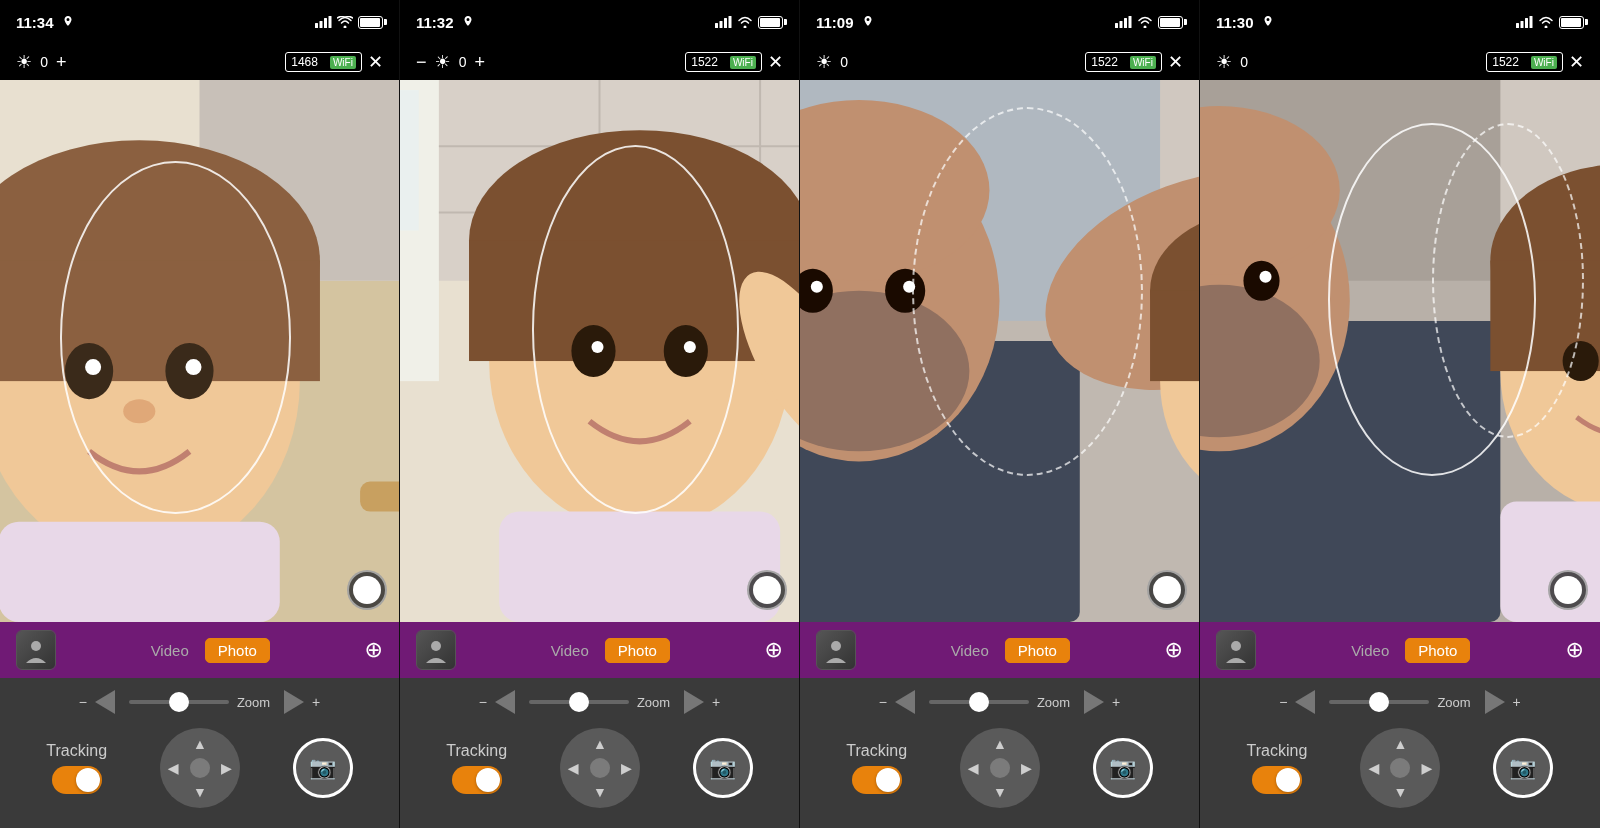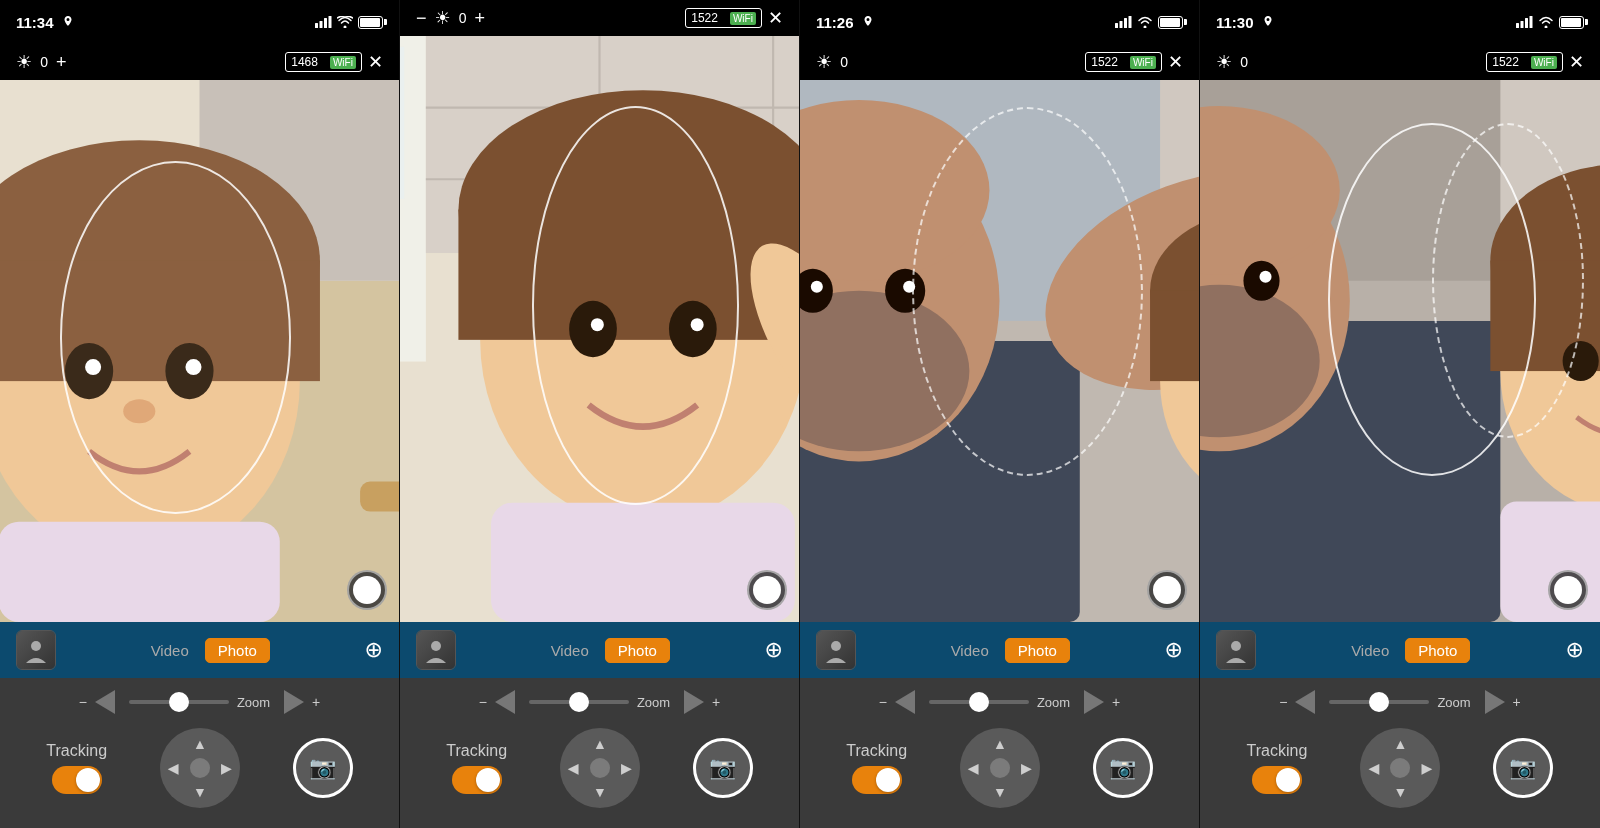--- a/index.html
+++ b/index.html
@@ -177,21 +177,21 @@
     .shutter-inner {
       width: 28px;
       height: 28px;
       border-radius: 50%;
       background: #fff;
     }
 
     
     .mode-bar {
       height: 56px;
-      background: #0c4a6e;
+      background: #701a75;
       display: flex;
       align-items: center;
       justify-content: space-between;
       padding: 0 16px;
       flex-shrink: 0;
     }
     .thumbnail {
       width: 40px;
       height: 40px;
       border-radius: 6px;
@@ -521,131 +521,23 @@
         <div class="dpad-center"></div>
       </div>
       <div class="camera-btn">
         <span class="camera-icon-inner">📷</span>
       </div>
     </div>
   </div>
 </div>
 
 <div class="phone-panel">
-
-  <div class="top-controls">
-    <div class="top-left">
-      <span class="minus-btn">−</span>
-      <span class="brightness-btn">☀</span>
-      <span class="brightness-val">0</span>
-      <span class="plus-btn">+</span>
-    </div>
-    <div class="top-center">
-      <div class="device-badge">
-        <span>1522</span>
-        <span class="wifi-badge">WiFi</span>
-      </div>
-      <span class="close-btn">✕</span>
-    </div>
-  </div>
-
-  <div class="camera-view scene-2">
-    <svg width="100%" height="100%" viewBox="0 0 400 270" preserveAspectRatio="xMidYMid slice">
-      <rect width="400" height="270" fill="#e8e0d0"></rect>
-
-      <rect x="0" y="0" width="120" height="150" fill="#f0f0e8"></rect>
-      <rect x="5" y="5" width="50" height="70" fill="#ffffff" opacity="0.9"></rect>
-      <rect x="60" y="5" width="50" height="70" fill="#e8f0f0" opacity="0.8"></rect>
-
-      <rect x="120" y="0" width="280" height="100" fill="#d8d0c8"></rect>
-
-      <line x1="120" y1="33" x2="400" y2="33" stroke="#c0b8b0" stroke-width="1"></line>
-      <line x1="120" y1="66" x2="400" y2="66" stroke="#c0b8b0" stroke-width="1"></line>
-      <line x1="200" y1="0" x2="200" y2="100" stroke="#c0b8b0" stroke-width="1"></line>
-      <line x1="280" y1="0" x2="280" y2="100" stroke="#c0b8b0" stroke-width="1"></line>
-      <line x1="360" y1="0" x2="360" y2="100" stroke="#c0b8b0" stroke-width="1"></line>
-
-      <ellipse cx="220" cy="140" rx="75" ry="85" fill="#f0c898"></ellipse>
-
-      <ellipse cx="220" cy="80" rx="85" ry="55" fill="#7B5030"></ellipse>
-      <rect x="135" y="80" width="170" height="60" fill="#7B5030"></rect>
-
-      <ellipse cx="197" cy="135" rx="11" ry="13" fill="#2a1a0a"></ellipse>
-      <ellipse cx="243" cy="135" rx="11" ry="13" fill="#2a1a0a"></ellipse>
-      <ellipse cx="199" cy="133" rx="3" ry="3" fill="white"></ellipse>
-      <ellipse cx="245" cy="133" rx="3" ry="3" fill="white"></ellipse>
-
-      <path d="M195 170 Q220 190 245 170" stroke="#c08070" stroke-width="3" fill="none"></path>
-
-      <rect x="150" y="215" width="140" height="55" fill="#e8d8e8" rx="10"></rect>
-
-      <ellipse cx="300" cy="140" rx="20" ry="50" fill="#f0c898" transform="rotate(-30 300 140)"></ellipse>
-
-      <rect x="330" y="100" width="25" height="170" fill="#c8a060" rx="4"></rect>
-    </svg>
-    <div class="tracking-circle" style="top: 12%; left: 33%; width: 52%; height: 68%;"></div>
-    <div class="shutter-overlay">
-      <div class="shutter-inner"></div>
-    </div>
-  </div>
-
-  <div class="mode-bar">
-    <div class="thumbnail">
-      <div class="thumb-img">
-        <svg width="30" height="30" viewBox="0 0 30 30">
-            <circle cx="15" cy="11" r="5" fill="#aaa"></circle>
-            <path d="M5 28 Q15 18 25 28" fill="#aaa"></path>
-          </svg>
-      </div>
-    </div>
-    <div class="mode-buttons">
-      <span class="mode-btn">Video</span>
-      <span class="mode-btn active">Photo</span>
-    </div>
-    <div class="add-btn">
-      <span style="font-size:22px;">⊕</span>
-    </div>
-  </div>
-
-  <div class="controls-panel">
-    <div class="zoom-row">
-      <span class="zoom-minus">−</span>
-      <div class="arrow-left"></div>
-      <div class="zoom-track">
-        <div class="zoom-thumb"></div>
-      </div>
-      <span class="zoom-label">Zoom</span>
-      <div class="arrow-right"></div>
-      <span class="zoom-plus">+</span>
-    </div>
-    <div class="bottom-controls">
-      <div class="tracking-section">
-        <span class="tracking-label">Tracking</span>
-        <div class="toggle-switch">
-          <div class="toggle-knob"></div>
-        </div>
-      </div>
-      <div class="dpad">
-        <div class="dpad-arrow dpad-up">▲</div>
-        <div class="dpad-arrow dpad-down">▼</div>
-        <div class="dpad-arrow dpad-left">◀</div>
-        <div class="dpad-arrow dpad-right">▶</div>
-        <div class="dpad-center"></div>
-      </div>
-      <div class="camera-btn">
-        <span class="camera-icon-inner">📷</span>
-      </div>
-    </div>
-  </div>
-</div>
-
-<div class="phone-panel">
   <div class="status-bar">
     <div class="status-time">
-      <span>11:26</span>
+      <span>11:32</span>
       <svg width="10" height="12" viewBox="0 0 10 12">
           <path d="M5 0C3.1 0 1.5 1.6 1.5 3.5c0 2.6 3.5 6.5 3.5 6.5s3.5-3.9 3.5-6.5C8.5 1.6 6.9 0 5 0zm0 5a1.5 1.5 0 110-3 1.5 1.5 0 010 3z" fill="white"></path>
         </svg>
     </div>
     <div class="status-icons">
       <svg width="17" height="12" viewBox="0 0 17 12">
         <rect x="0" y="7" width="3" height="5" fill="white" rx="0.5"></rect>
         <rect x="4.5" y="5" width="3" height="7" fill="white" rx="0.5"></rect>
         <rect x="9" y="2" width="3" height="10" fill="white" rx="0.5"></rect>
         <rect x="13.5" y="0" width="3" height="12" fill="white" rx="0.5"></rect>
@@ -656,61 +548,69 @@
         <path d="M2 4.5C3.9 2.6 5.8 1.5 8 1.5s4.1 1.1 6 3" stroke="white" stroke-width="1.5" fill="none" stroke-linecap="round"></path>
       </svg>
       <div class="battery-icon">
         <div class="battery-fill"></div>
       </div>
     </div>
   </div>
 
   <div class="top-controls">
     <div class="top-left">
+      <span class="minus-btn">−</span>
       <span class="brightness-btn">☀</span>
       <span class="brightness-val">0</span>
+      <span class="plus-btn">+</span>
     </div>
     <div class="top-center">
       <div class="device-badge">
         <span>1522</span>
         <span class="wifi-badge">WiFi</span>
       </div>
       <span class="close-btn">✕</span>
     </div>
   </div>
 
-  <div class="camera-view scene-3">
+  <div class="camera-view scene-2">
     <svg width="100%" height="100%" viewBox="0 0 400 270" preserveAspectRatio="xMidYMid slice">
-      <rect width="400" height="270" fill="#c0b8b0"></rect>
-
-      <rect x="0" y="0" width="400" height="120" fill="#b0b8c0"></rect>
-
-      <rect x="280" y="0" width="120" height="120" fill="#d0c8c0"></rect>
-
-      <rect x="20" y="130" width="220" height="140" fill="#404858" rx="5"></rect>
-
-      <ellipse cx="130" cy="110" rx="70" ry="80" fill="#c09070"></ellipse>
-
-      <ellipse cx="130" cy="55" rx="65" ry="45" fill="#c09070"></ellipse>
-
-      <ellipse cx="130" cy="145" rx="55" ry="40" fill="#907060"></ellipse>
-
-      <ellipse cx="107" cy="105" rx="10" ry="11" fill="#1a0a00"></ellipse>
-      <ellipse cx="153" cy="105" rx="10" ry="11" fill="#1a0a00"></ellipse>
-      <ellipse cx="109" cy="103" rx="3" ry="3" fill="white"></ellipse>
-      <ellipse cx="155" cy="103" rx="3" ry="3" fill="white"></ellipse>
-
-      <ellipse cx="300" cy="100" rx="80" ry="50" fill="#c09070" transform="rotate(-20 300 100)"></ellipse>
-
-      <ellipse cx="330" cy="150" rx="50" ry="60" fill="#f0c898"></ellipse>
-      <ellipse cx="330" cy="105" rx="55" ry="40" fill="#7B5030"></ellipse>
-      <rect x="275" y="105" width="110" height="45" fill="#7B5030"></rect>
+      <rect width="400" height="270" fill="#e8e0d0"></rect>
+
+      <rect x="0" y="0" width="120" height="150" fill="#f0f0e8"></rect>
+      <rect x="5" y="5" width="50" height="70" fill="#ffffff" opacity="0.9"></rect>
+      <rect x="60" y="5" width="50" height="70" fill="#e8f0f0" opacity="0.8"></rect>
+
+      <rect x="120" y="0" width="280" height="100" fill="#d8d0c8"></rect>
+
+      <line x1="120" y1="33" x2="400" y2="33" stroke="#c0b8b0" stroke-width="1"></line>
+      <line x1="120" y1="66" x2="400" y2="66" stroke="#c0b8b0" stroke-width="1"></line>
+      <line x1="200" y1="0" x2="200" y2="100" stroke="#c0b8b0" stroke-width="1"></line>
+      <line x1="280" y1="0" x2="280" y2="100" stroke="#c0b8b0" stroke-width="1"></line>
+      <line x1="360" y1="0" x2="360" y2="100" stroke="#c0b8b0" stroke-width="1"></line>
+
+      <ellipse cx="220" cy="140" rx="75" ry="85" fill="#f0c898"></ellipse>
+
+      <ellipse cx="220" cy="80" rx="85" ry="55" fill="#7B5030"></ellipse>
+      <rect x="135" y="80" width="170" height="60" fill="#7B5030"></rect>
+
+      <ellipse cx="197" cy="135" rx="11" ry="13" fill="#2a1a0a"></ellipse>
+      <ellipse cx="243" cy="135" rx="11" ry="13" fill="#2a1a0a"></ellipse>
+      <ellipse cx="199" cy="133" rx="3" ry="3" fill="white"></ellipse>
+      <ellipse cx="245" cy="133" rx="3" ry="3" fill="white"></ellipse>
+
+      <path d="M195 170 Q220 190 245 170" stroke="#c08070" stroke-width="3" fill="none"></path>
+
+      <rect x="150" y="215" width="140" height="55" fill="#e8d8e8" rx="10"></rect>
+
+      <ellipse cx="300" cy="140" rx="20" ry="50" fill="#f0c898" transform="rotate(-30 300 140)"></ellipse>
+
+      <rect x="330" y="100" width="25" height="170" fill="#c8a060" rx="4"></rect>
     </svg>
-    
-    <div class="tracking-circle dashed" style="top: 5%; left: 28%; width: 58%; height: 68%;"></div>
+    <div class="tracking-circle" style="top: 12%; left: 33%; width: 52%; height: 68%;"></div>
     <div class="shutter-overlay">
       <div class="shutter-inner"></div>
     </div>
   </div>
 
   <div class="mode-bar">
     <div class="thumbnail">
       <div class="thumb-img">
         <svg width="30" height="30" viewBox="0 0 30 30">
             <circle cx="15" cy="11" r="5" fill="#aaa"></circle>
@@ -752,24 +652,24 @@
         <div class="dpad-arrow dpad-right">▶</div>
         <div class="dpad-center"></div>
       </div>
       <div class="camera-btn">
         <span class="camera-icon-inner">📷</span>
       </div>
     </div>
   </div>
 </div>
 
-<div class="phone-panel" style="border-right:none;">
+<div class="phone-panel">
   <div class="status-bar">
     <div class="status-time">
-      <span>11:30</span>
+      <span>11:09</span>
       <svg width="10" height="12" viewBox="0 0 10 12">
           <path d="M5 0C3.1 0 1.5 1.6 1.5 3.5c0 2.6 3.5 6.5 3.5 6.5s3.5-3.9 3.5-6.5C8.5 1.6 6.9 0 5 0zm0 5a1.5 1.5 0 110-3 1.5 1.5 0 010 3z" fill="white"></path>
         </svg>
     </div>
     <div class="status-icons">
       <svg width="17" height="12" viewBox="0 0 17 12">
         <rect x="0" y="7" width="3" height="5" fill="white" rx="0.5"></rect>
         <rect x="4.5" y="5" width="3" height="7" fill="white" rx="0.5"></rect>
         <rect x="9" y="2" width="3" height="10" fill="white" rx="0.5"></rect>
         <rect x="13.5" y="0" width="3" height="12" fill="white" rx="0.5"></rect>
@@ -792,54 +692,49 @@
     </div>
     <div class="top-center">
       <div class="device-badge">
         <span>1522</span>
         <span class="wifi-badge">WiFi</span>
       </div>
       <span class="close-btn">✕</span>
     </div>
   </div>
 
-  <div class="camera-view scene-4">
+  <div class="camera-view scene-3">
     <svg width="100%" height="100%" viewBox="0 0 400 270" preserveAspectRatio="xMidYMid slice">
-      <rect width="400" height="270" fill="#b8b0a8"></rect>
-      <rect x="0" y="0" width="400" height="100" fill="#a8a098"></rect>
-
-      <rect x="250" y="0" width="150" height="100" fill="#d0c8c0"></rect>
-
-      <rect x="0" y="120" width="250" height="150" fill="#404858" rx="5"></rect>
-
-      <ellipse cx="110" cy="110" rx="65" ry="75" fill="#c09070"></ellipse>
-      <ellipse cx="110" cy="55" rx="60" ry="42" fill="#c09070"></ellipse>
-
-      <ellipse cx="110" cy="140" rx="50" ry="38" fill="#907060"></ellipse>
-
-      <ellipse cx="89" cy="100" rx="9" ry="10" fill="#1a0a00"></ellipse>
-      <ellipse cx="131" cy="100" rx="9" ry="10" fill="#1a0a00"></ellipse>
-      <ellipse cx="91" cy="98" rx="3" ry="3" fill="white"></ellipse>
-      <ellipse cx="133" cy="98" rx="3" ry="3" fill="white"></ellipse>
-
-      <ellipse cx="310" cy="145" rx="60" ry="70" fill="#f0c898"></ellipse>
-
-      <ellipse cx="310" cy="90" rx="65" ry="48" fill="#7B5030"></ellipse>
-      <rect x="245" y="90" width="130" height="55" fill="#7B5030"></rect>
-
-      <ellipse cx="290" cy="140" rx="9" ry="10" fill="#2a1a0a"></ellipse>
-      <ellipse cx="330" cy="140" rx="9" ry="10" fill="#2a1a0a"></ellipse>
-
-      <path d="M288 168 Q310 185 332 168" stroke="#c08070" stroke-width="2.5" fill="none"></path>
-
-      <rect x="250" y="210" width="120" height="60" fill="#e8d8e8" rx="8"></rect>
+      <rect width="400" height="270" fill="#c0b8b0"></rect>
+
+      <rect x="0" y="0" width="400" height="120" fill="#b0b8c0"></rect>
+
+      <rect x="280" y="0" width="120" height="120" fill="#d0c8c0"></rect>
+
+      <rect x="20" y="130" width="220" height="140" fill="#404858" rx="5"></rect>
+
+      <ellipse cx="130" cy="110" rx="70" ry="80" fill="#c09070"></ellipse>
+
+      <ellipse cx="130" cy="55" rx="65" ry="45" fill="#c09070"></ellipse>
+
+      <ellipse cx="130" cy="145" rx="55" ry="40" fill="#907060"></ellipse>
+
+      <ellipse cx="107" cy="105" rx="10" ry="11" fill="#1a0a00"></ellipse>
+      <ellipse cx="153" cy="105" rx="10" ry="11" fill="#1a0a00"></ellipse>
+      <ellipse cx="109" cy="103" rx="3" ry="3" fill="white"></ellipse>
+      <ellipse cx="155" cy="103" rx="3" ry="3" fill="white"></ellipse>
+
+      <ellipse cx="300" cy="100" rx="80" ry="50" fill="#c09070" transform="rotate(-20 300 100)"></ellipse>
+
+      <ellipse cx="330" cy="150" rx="50" ry="60" fill="#f0c898"></ellipse>
+      <ellipse cx="330" cy="105" rx="55" ry="40" fill="#7B5030"></ellipse>
+      <rect x="275" y="105" width="110" height="45" fill="#7B5030"></rect>
     </svg>
     
-    <div class="tracking-circle" style="top: 8%; left: 32%; width: 52%; height: 65%;"></div>
-    <div class="tracking-circle dashed" style="top: 8%; left: 58%; width: 38%; height: 58%;"></div>
+    <div class="tracking-circle dashed" style="top: 5%; left: 28%; width: 58%; height: 68%;"></div>
     <div class="shutter-overlay">
       <div class="shutter-inner"></div>
     </div>
   </div>
 
   <div class="mode-bar">
     <div class="thumbnail">
       <div class="thumb-img">
         <svg width="30" height="30" viewBox="0 0 30 30">
             <circle cx="15" cy="11" r="5" fill="#aaa"></circle>
@@ -881,11 +776,140 @@
         <div class="dpad-arrow dpad-right">▶</div>
         <div class="dpad-center"></div>
       </div>
       <div class="camera-btn">
         <span class="camera-icon-inner">📷</span>
       </div>
     </div>
   </div>
 </div>
 
+<div class="phone-panel" style="border-right:none;">
+  <div class="status-bar">
+    <div class="status-time">
+      <span>11:30</span>
+      <svg width="10" height="12" viewBox="0 0 10 12">
+          <path d="M5 0C3.1 0 1.5 1.6 1.5 3.5c0 2.6 3.5 6.5 3.5 6.5s3.5-3.9 3.5-6.5C8.5 1.6 6.9 0 5 0zm0 5a1.5 1.5 0 110-3 1.5 1.5 0 010 3z" fill="white"></path>
+        </svg>
+    </div>
+    <div class="status-icons">
+      <svg width="17" height="12" viewBox="0 0 17 12">
+        <rect x="0" y="7" width="3" height="5" fill="white" rx="0.5"></rect>
+        <rect x="4.5" y="5" width="3" height="7" fill="white" rx="0.5"></rect>
+        <rect x="9" y="2" width="3" height="10" fill="white" rx="0.5"></rect>
+        <rect x="13.5" y="0" width="3" height="12" fill="white" rx="0.5"></rect>
+      </svg>
+      <svg width="16" height="12" viewBox="0 0 16 12">
+        <path d="M8 9.5a1.5 1.5 0 100 3 1.5 1.5 0 000-3z" fill="white"></path>
+        <path d="M4.5 7C5.9 5.6 7.9 5 8 5s2.1.6 3.5 2" stroke="white" stroke-width="1.5" fill="none" stroke-linecap="round"></path>
+        <path d="M2 4.5C3.9 2.6 5.8 1.5 8 1.5s4.1 1.1 6 3" stroke="white" stroke-width="1.5" fill="none" stroke-linecap="round"></path>
+      </svg>
+      <div class="battery-icon">
+        <div class="battery-fill"></div>
+      </div>
+    </div>
+  </div>
+
+  <div class="top-controls">
+    <div class="top-left">
+      <span class="brightness-btn">☀</span>
+      <span class="brightness-val">0</span>
+    </div>
+    <div class="top-center">
+      <div class="device-badge">
+        <span>1522</span>
+        <span class="wifi-badge">WiFi</span>
+      </div>
+      <span class="close-btn">✕</span>
+    </div>
+  </div>
+
+  <div class="camera-view scene-4">
+    <svg width="100%" height="100%" viewBox="0 0 400 270" preserveAspectRatio="xMidYMid slice">
+      <rect width="400" height="270" fill="#b8b0a8"></rect>
+      <rect x="0" y="0" width="400" height="100" fill="#a8a098"></rect>
+
+      <rect x="250" y="0" width="150" height="100" fill="#d0c8c0"></rect>
+
+      <rect x="0" y="120" width="250" height="150" fill="#404858" rx="5"></rect>
+
+      <ellipse cx="110" cy="110" rx="65" ry="75" fill="#c09070"></ellipse>
+      <ellipse cx="110" cy="55" rx="60" ry="42" fill="#c09070"></ellipse>
+
+      <ellipse cx="110" cy="140" rx="50" ry="38" fill="#907060"></ellipse>
+
+      <ellipse cx="89" cy="100" rx="9" ry="10" fill="#1a0a00"></ellipse>
+      <ellipse cx="131" cy="100" rx="9" ry="10" fill="#1a0a00"></ellipse>
+      <ellipse cx="91" cy="98" rx="3" ry="3" fill="white"></ellipse>
+      <ellipse cx="133" cy="98" rx="3" ry="3" fill="white"></ellipse>
+
+      <ellipse cx="310" cy="145" rx="60" ry="70" fill="#f0c898"></ellipse>
+
+      <ellipse cx="310" cy="90" rx="65" ry="48" fill="#7B5030"></ellipse>
+      <rect x="245" y="90" width="130" height="55" fill="#7B5030"></rect>
+
+      <ellipse cx="290" cy="140" rx="9" ry="10" fill="#2a1a0a"></ellipse>
+      <ellipse cx="330" cy="140" rx="9" ry="10" fill="#2a1a0a"></ellipse>
+
+      <path d="M288 168 Q310 185 332 168" stroke="#c08070" stroke-width="2.5" fill="none"></path>
+
+      <rect x="250" y="210" width="120" height="60" fill="#e8d8e8" rx="8"></rect>
+    </svg>
+    
+    <div class="tracking-circle" style="top: 8%; left: 32%; width: 52%; height: 65%;"></div>
+    <div class="tracking-circle dashed" style="top: 8%; left: 58%; width: 38%; height: 58%;"></div>
+    <div class="shutter-overlay">
+      <div class="shutter-inner"></div>
+    </div>
+  </div>
+
+  <div class="mode-bar">
+    <div class="thumbnail">
+      <div class="thumb-img">
+        <svg width="30" height="30" viewBox="0 0 30 30">
+            <circle cx="15" cy="11" r="5" fill="#aaa"></circle>
+            <path d="M5 28 Q15 18 25 28" fill="#aaa"></path>
+          </svg>
+      </div>
+    </div>
+    <div class="mode-buttons">
+      <span class="mode-btn">Video</span>
+      <span class="mode-btn active">Photo</span>
+    </div>
+    <div class="add-btn">
+      <span style="font-size:22px;">⊕</span>
+    </div>
+  </div>
+
+  <div class="controls-panel">
+    <div class="zoom-row">
+      <span class="zoom-minus">−</span>
+      <div class="arrow-left"></div>
+      <div class="zoom-track">
+        <div class="zoom-thumb"></div>
+      </div>
+      <span class="zoom-label">Zoom</span>
+      <div class="arrow-right"></div>
+      <span class="zoom-plus">+</span>
+    </div>
+    <div class="bottom-controls">
+      <div class="tracking-section">
+        <span class="tracking-label">Tracking</span>
+        <div class="toggle-switch">
+          <div class="toggle-knob"></div>
+        </div>
+      </div>
+      <div class="dpad">
+        <div class="dpad-arrow dpad-up">▲</div>
+        <div class="dpad-arrow dpad-down">▼</div>
+        <div class="dpad-arrow dpad-left">◀</div>
+        <div class="dpad-arrow dpad-right">▶</div>
+        <div class="dpad-center"></div>
+      </div>
+      <div class="camera-btn">
+        <span class="camera-icon-inner">📷</span>
+      </div>
+    </div>
+  </div>
+</div>
+
 </body></html>

